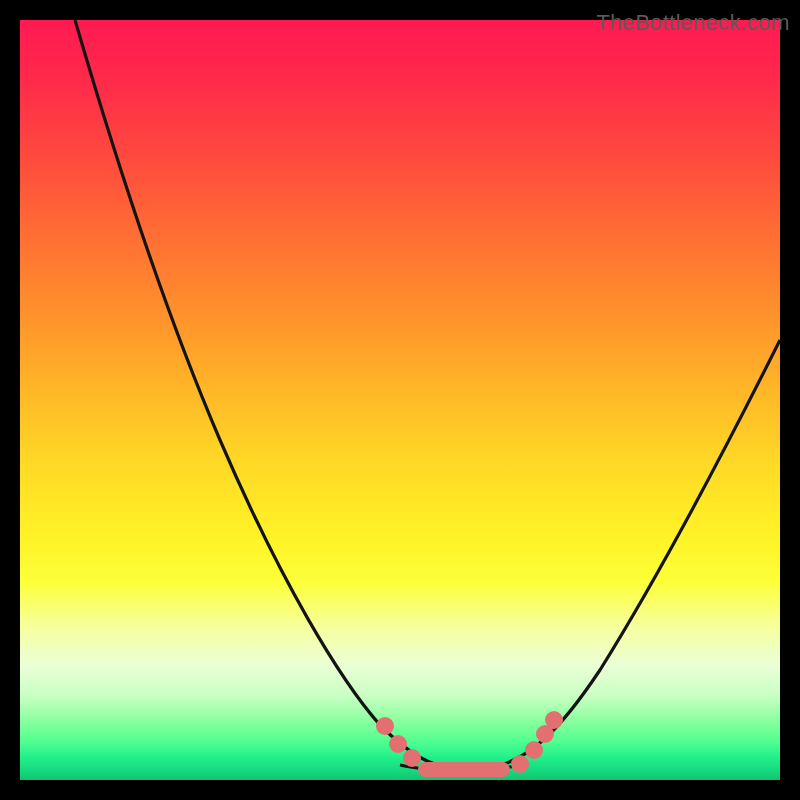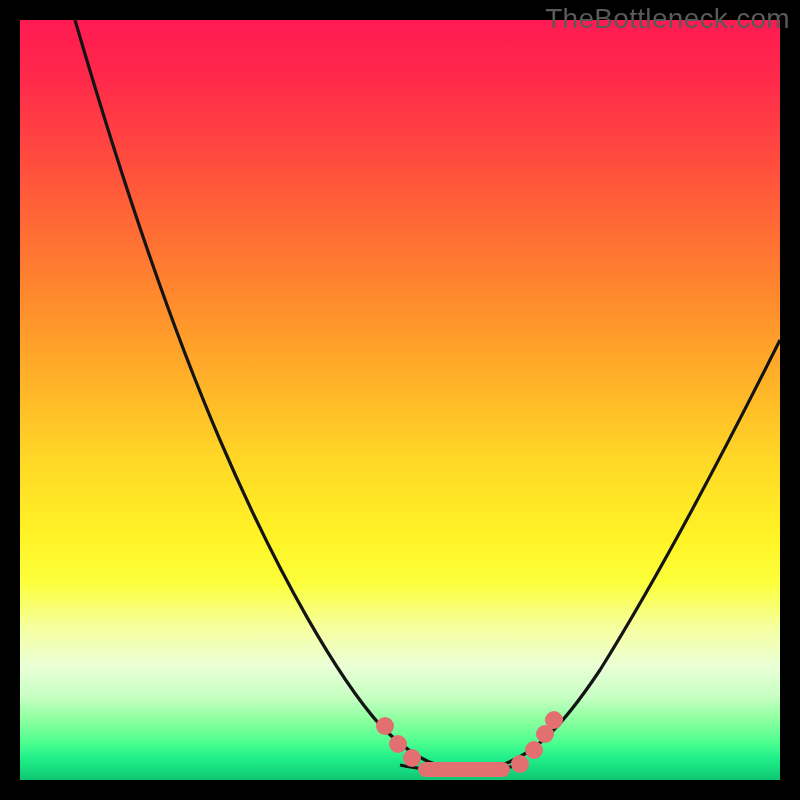--- a/index.html
+++ b/index.html
@@ -41,24 +41,24 @@
       #c8ffc3 89%,
       #8effa0 92%,
       #4fff90 95%,
       #22f08a 97%,
       #14d67b 99%,
       #0fc471 100%
     );
   }
   .watermark {
     position: absolute;
-    top: 3px;
+    top: 10px;
     right: 10px;
     color: #5a5a5a;
-    font-size: 28px;
+    font-size: 22px;
     letter-spacing: 0.3px;
     user-select: none;
   }
   svg.curve {
     position: absolute;
     left: 0;
     top: 0;
   }
   .bead {
     fill: #e27070;

